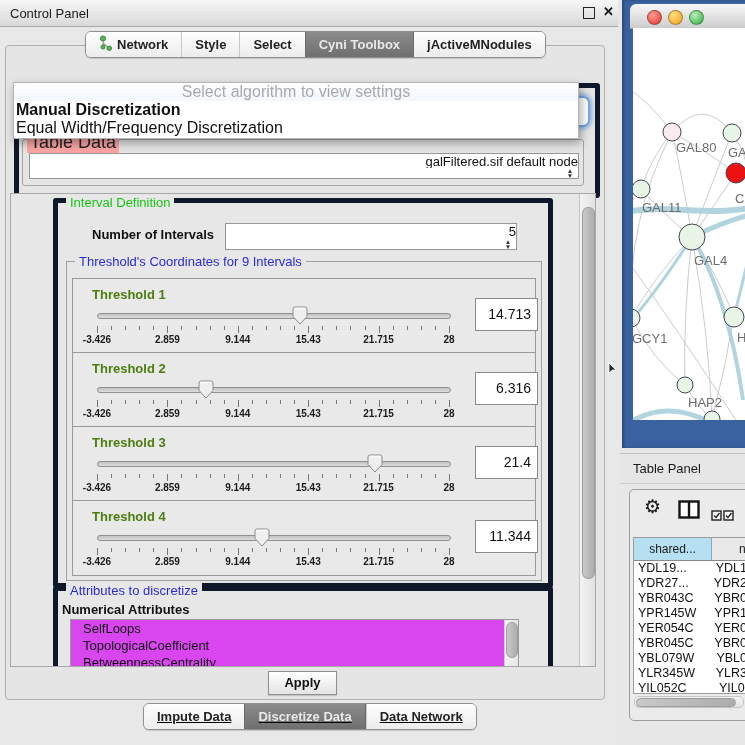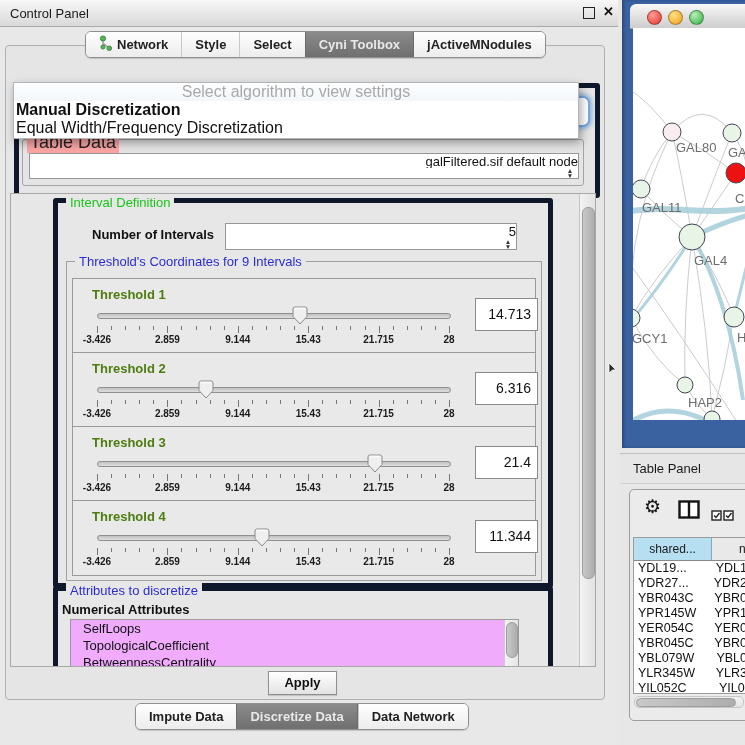--- a/index.html
+++ b/index.html
@@ -20,21 +20,21 @@
 
   
   .tabbar{display:flex;background:#fff;border:1px solid #8f8f8f;border-radius:6px;
     overflow:hidden;height:25px;box-shadow:0 1px 1px rgba(0,0,0,.15);z-index:20;}
   .tab{display:flex;align-items:center;gap:5px;padding:0 13px;font-size:13px;font-weight:700;
     color:#222;background:linear-gradient(#ffffff,#ececec);white-space:nowrap;cursor:default;}
   .tab.sep{border-left:1px solid #c8c8c8;}
   .tab.selected{background:linear-gradient(#8b8b8b,#6f6f6f);color:#e9e9e9;
     border-left:1px solid #6a6a6a;border-right:1px solid #6a6a6a;}
   #top-tabs{left:85px;top:31px;}
-  #bottom-tabs{left:135px;top:703px;}
+  #bottom-tabs{left:143px;top:703px;text-decoration:underline;}
 
   
   .group{border:5px solid #0f172a;border-radius:3px;}
   .group-title{position:absolute;top:-8px;left:8px;padding:0 4px;background:#e5e5e5;
     font-size:13px;line-height:15px;}
   .gt-green{color:var(--title_green);}
   .gt-blue{color:var(--title_blue);}
 
   #disc-group{left:14px;top:83px;width:576px;height:105px;}
   #disc-title{left:26px;top:70px;font-size:13px;font-weight:700;color:#333;z-index:5;}
@@ -83,21 +83,21 @@
   .tick.major{height:7px;} .tick.minor{height:4px;}
   .tick-lab{position:absolute;top:55px;transform:translateX(-50%);font-size:10px;
     font-weight:700;color:#1c1c1c;white-space:nowrap;}
   .t-value{position:absolute;left:402px;top:19px;width:55px;height:31px;background:#fff;
     border:1px solid #8a8a8a;font-size:14px;color:#111;text-align:right;
     line-height:31px;padding-right:6px;}
 
   #attr-group{left:42px;top:392px;width:490px;height:160px;}
   #attr-group>.group-title{background:#e7e7e7;}
   #attr-sub{left:4px;top:11px;font-size:13px;font-weight:700;color:#111;}
-  #attr-list{left:12px;top:28px;width:447px;height:90px;background:#f0abfc;border:1px solid #9a9a9a;}
+  #attr-list{left:12px;top:28px;width:447px;height:90px;background:#d946ef;border:1px solid #9a9a9a;}
   .attr-item{font-size:13px;color:#111;padding:1px 0 1px 12px;line-height:15px;}
   #attr-scroll{position:absolute;right:0;top:0;width:13px;height:100%;
     background:linear-gradient(90deg,#f3f3f3,#e6e6e6);border-left:1px solid #ccc;}
   #attr-thumb{left:1px;top:2px;width:10px;height:34px;}
 
   #apply-btn{left:268px;top:671px;width:67px;height:22px;background:linear-gradient(#ffffff,#e3e3e3);
     border:1px solid #909090;border-radius:0;font-size:13px;font-weight:700;color:#111;
     text-align:center;line-height:22px;box-shadow:0 1px 1px rgba(0,0,0,.15);}
 
   

